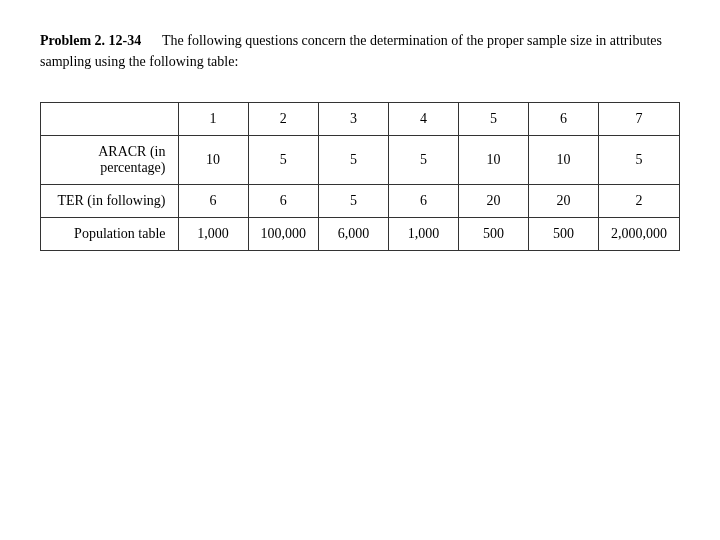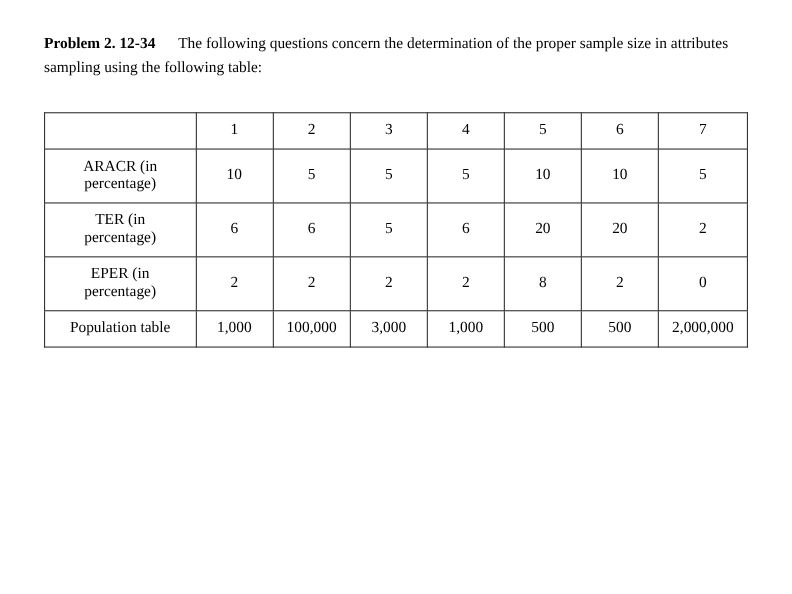--- a/index.html
+++ b/index.html
@@ -30,21 +30,21 @@
       margin: 0 auto;
     }
     td {
       border: 1px solid #333;
       padding: 8px 12px;
       text-align: center;
       vertical-align: middle;
       min-width: 70px;
     }
     td.row-label {
-      text-align: center;
+      text-align: right;
       min-width: 100px;
     }
     tr:first-child td {
       background: #ffffff;
     }
   </style>
 </head>
 <body>
 
 <div class="problem-text">
@@ -71,43 +71,33 @@
         <td class="row-label">ARACR (in percentage)</td>
         <td>10</td>
         <td>5</td>
         <td>5</td>
         <td>5</td>
         <td>10</td>
         <td>10</td>
         <td>5</td>
       </tr>
       <tr>
-        <td class="row-label">TER (in percentage)</td>
+        <td class="row-label">TER (in following)</td>
         <td>6</td>
         <td>6</td>
         <td>5</td>
         <td>6</td>
         <td>20</td>
         <td>20</td>
         <td>2</td>
       </tr>
       <tr>
-        <td class="row-label">EPER (in percentage)</td>
-        <td>2</td>
-        <td>2</td>
-        <td>2</td>
-        <td>2</td>
-        <td>8</td>
-        <td>2</td>
-        <td>0</td>
-      </tr>
-      <tr>
         <td class="row-label">Population table</td>
         <td>1,000</td>
         <td>100,000</td>
-        <td>3,000</td>
+        <td>6,000</td>
         <td>1,000</td>
         <td>500</td>
         <td>500</td>
         <td>2,000,000</td>
       </tr>
     </tbody>
 </table>
 
 </body></html>

